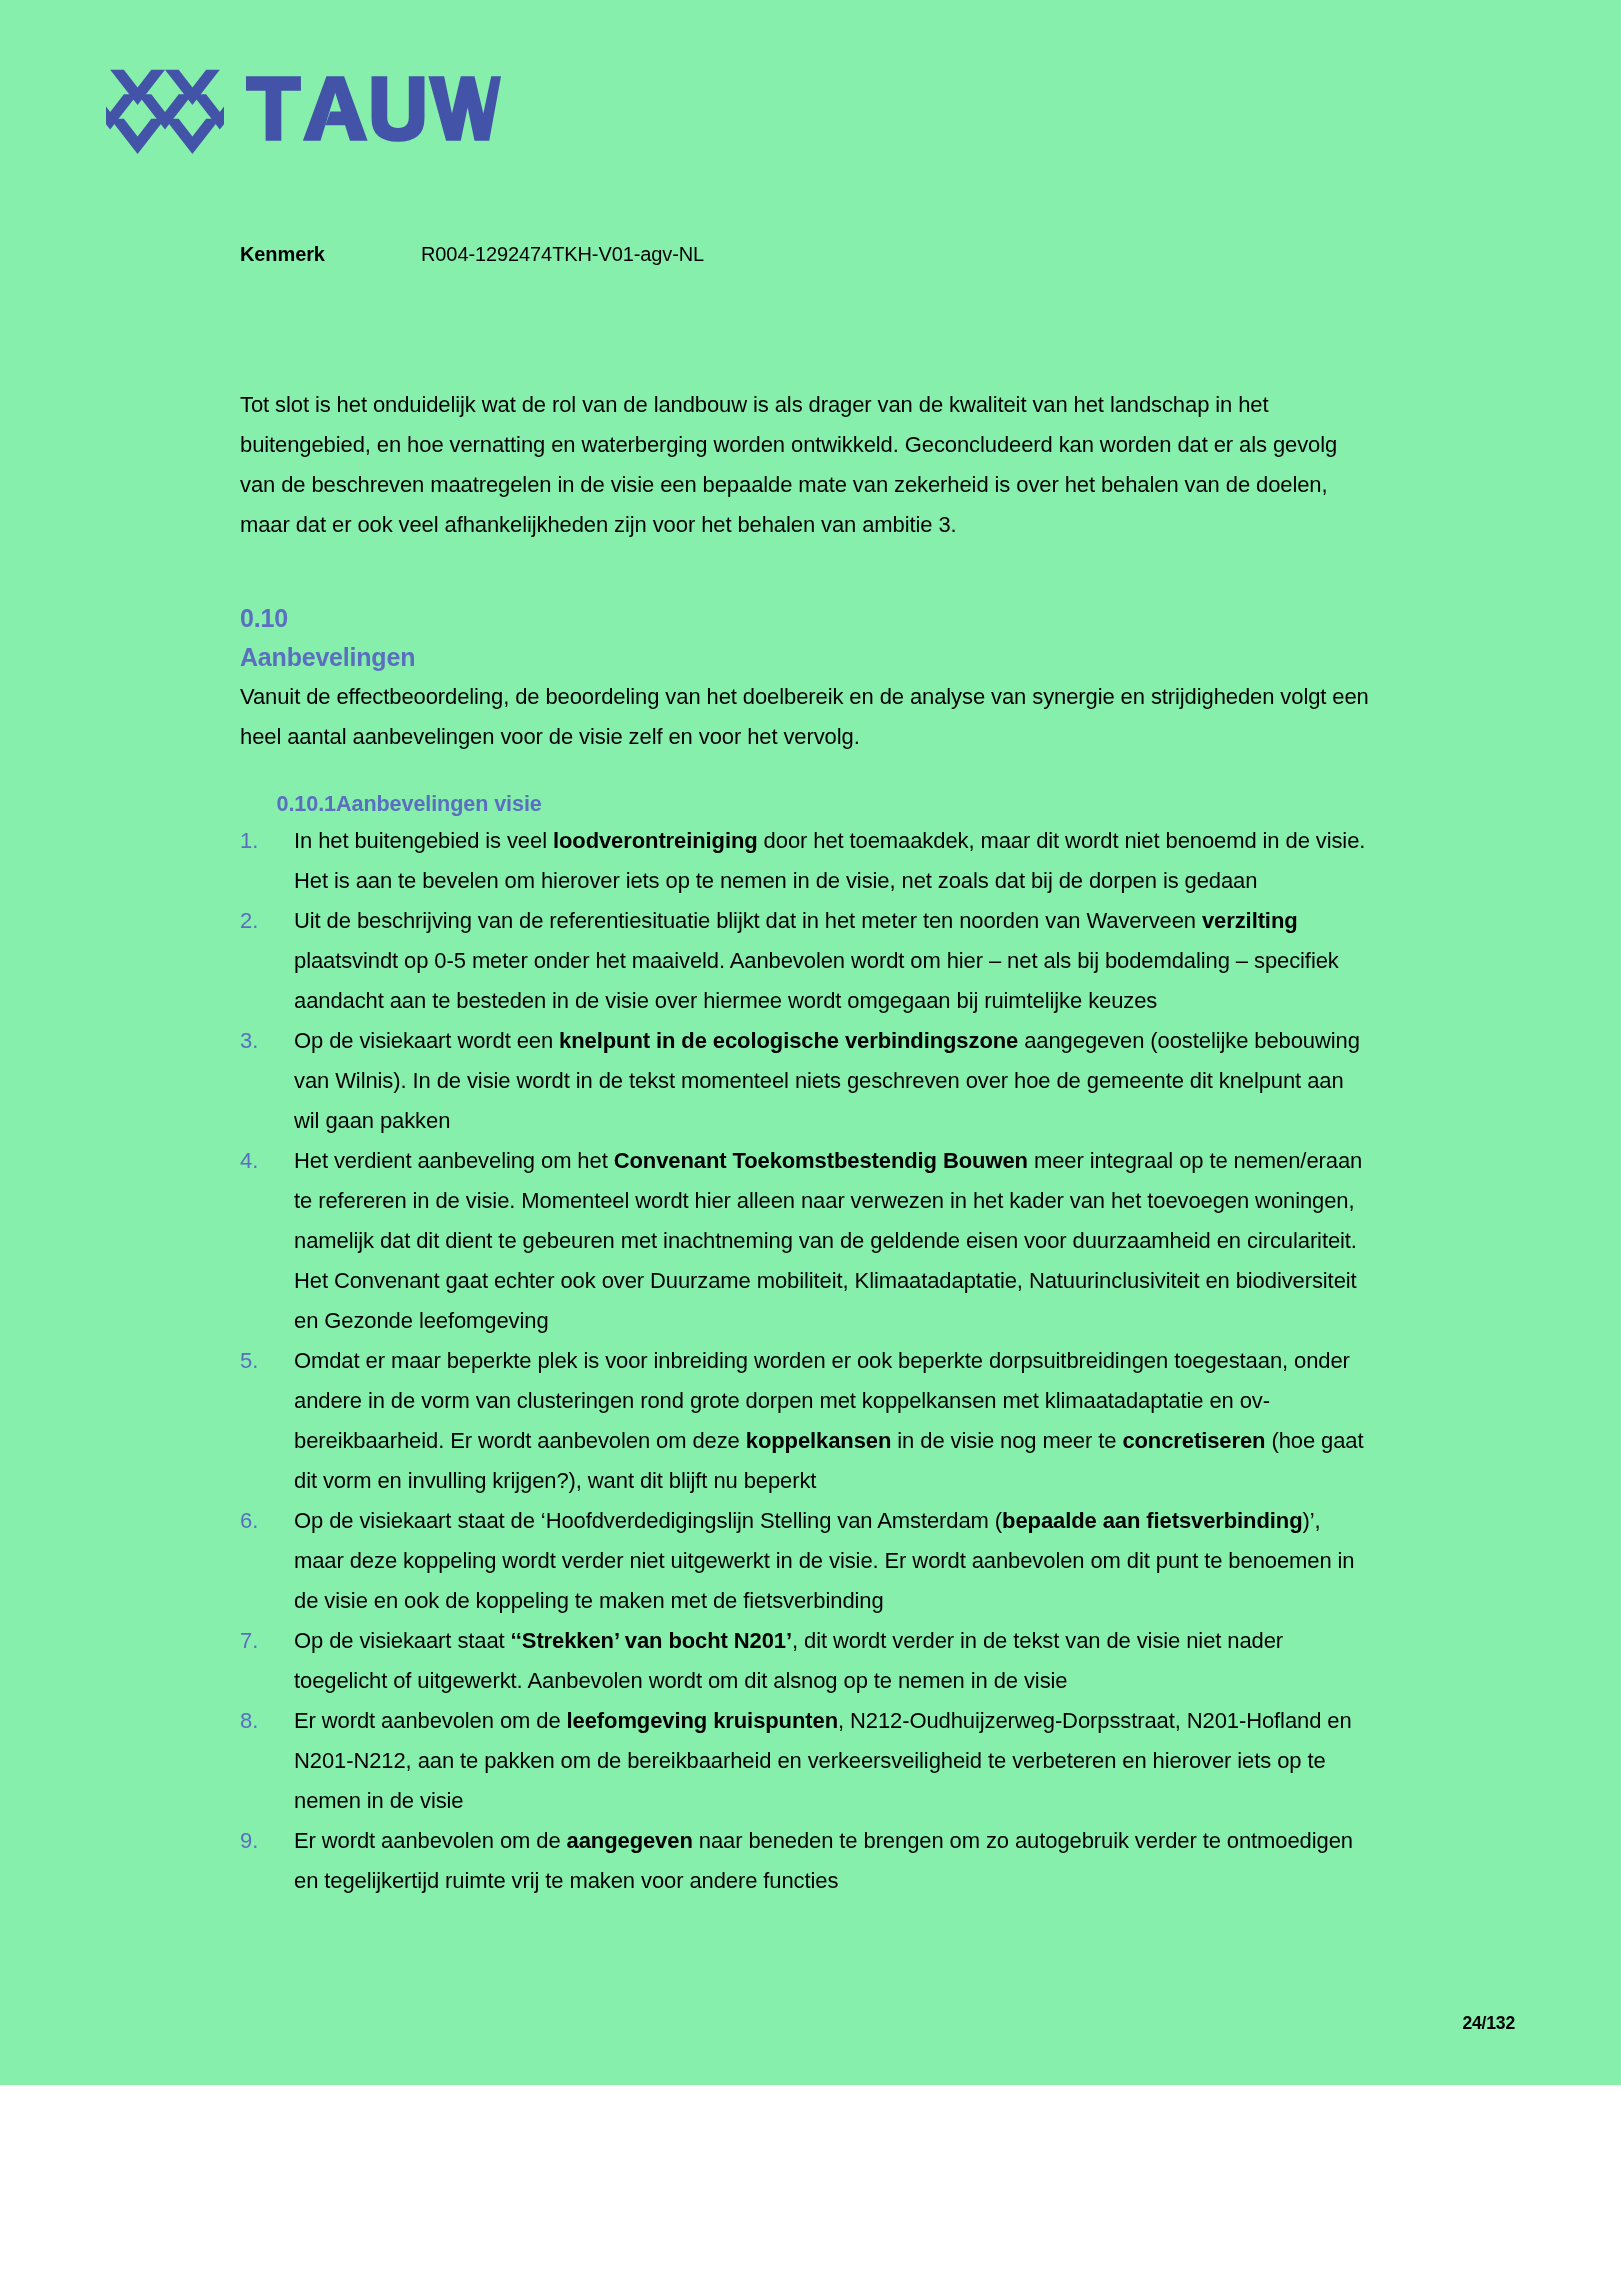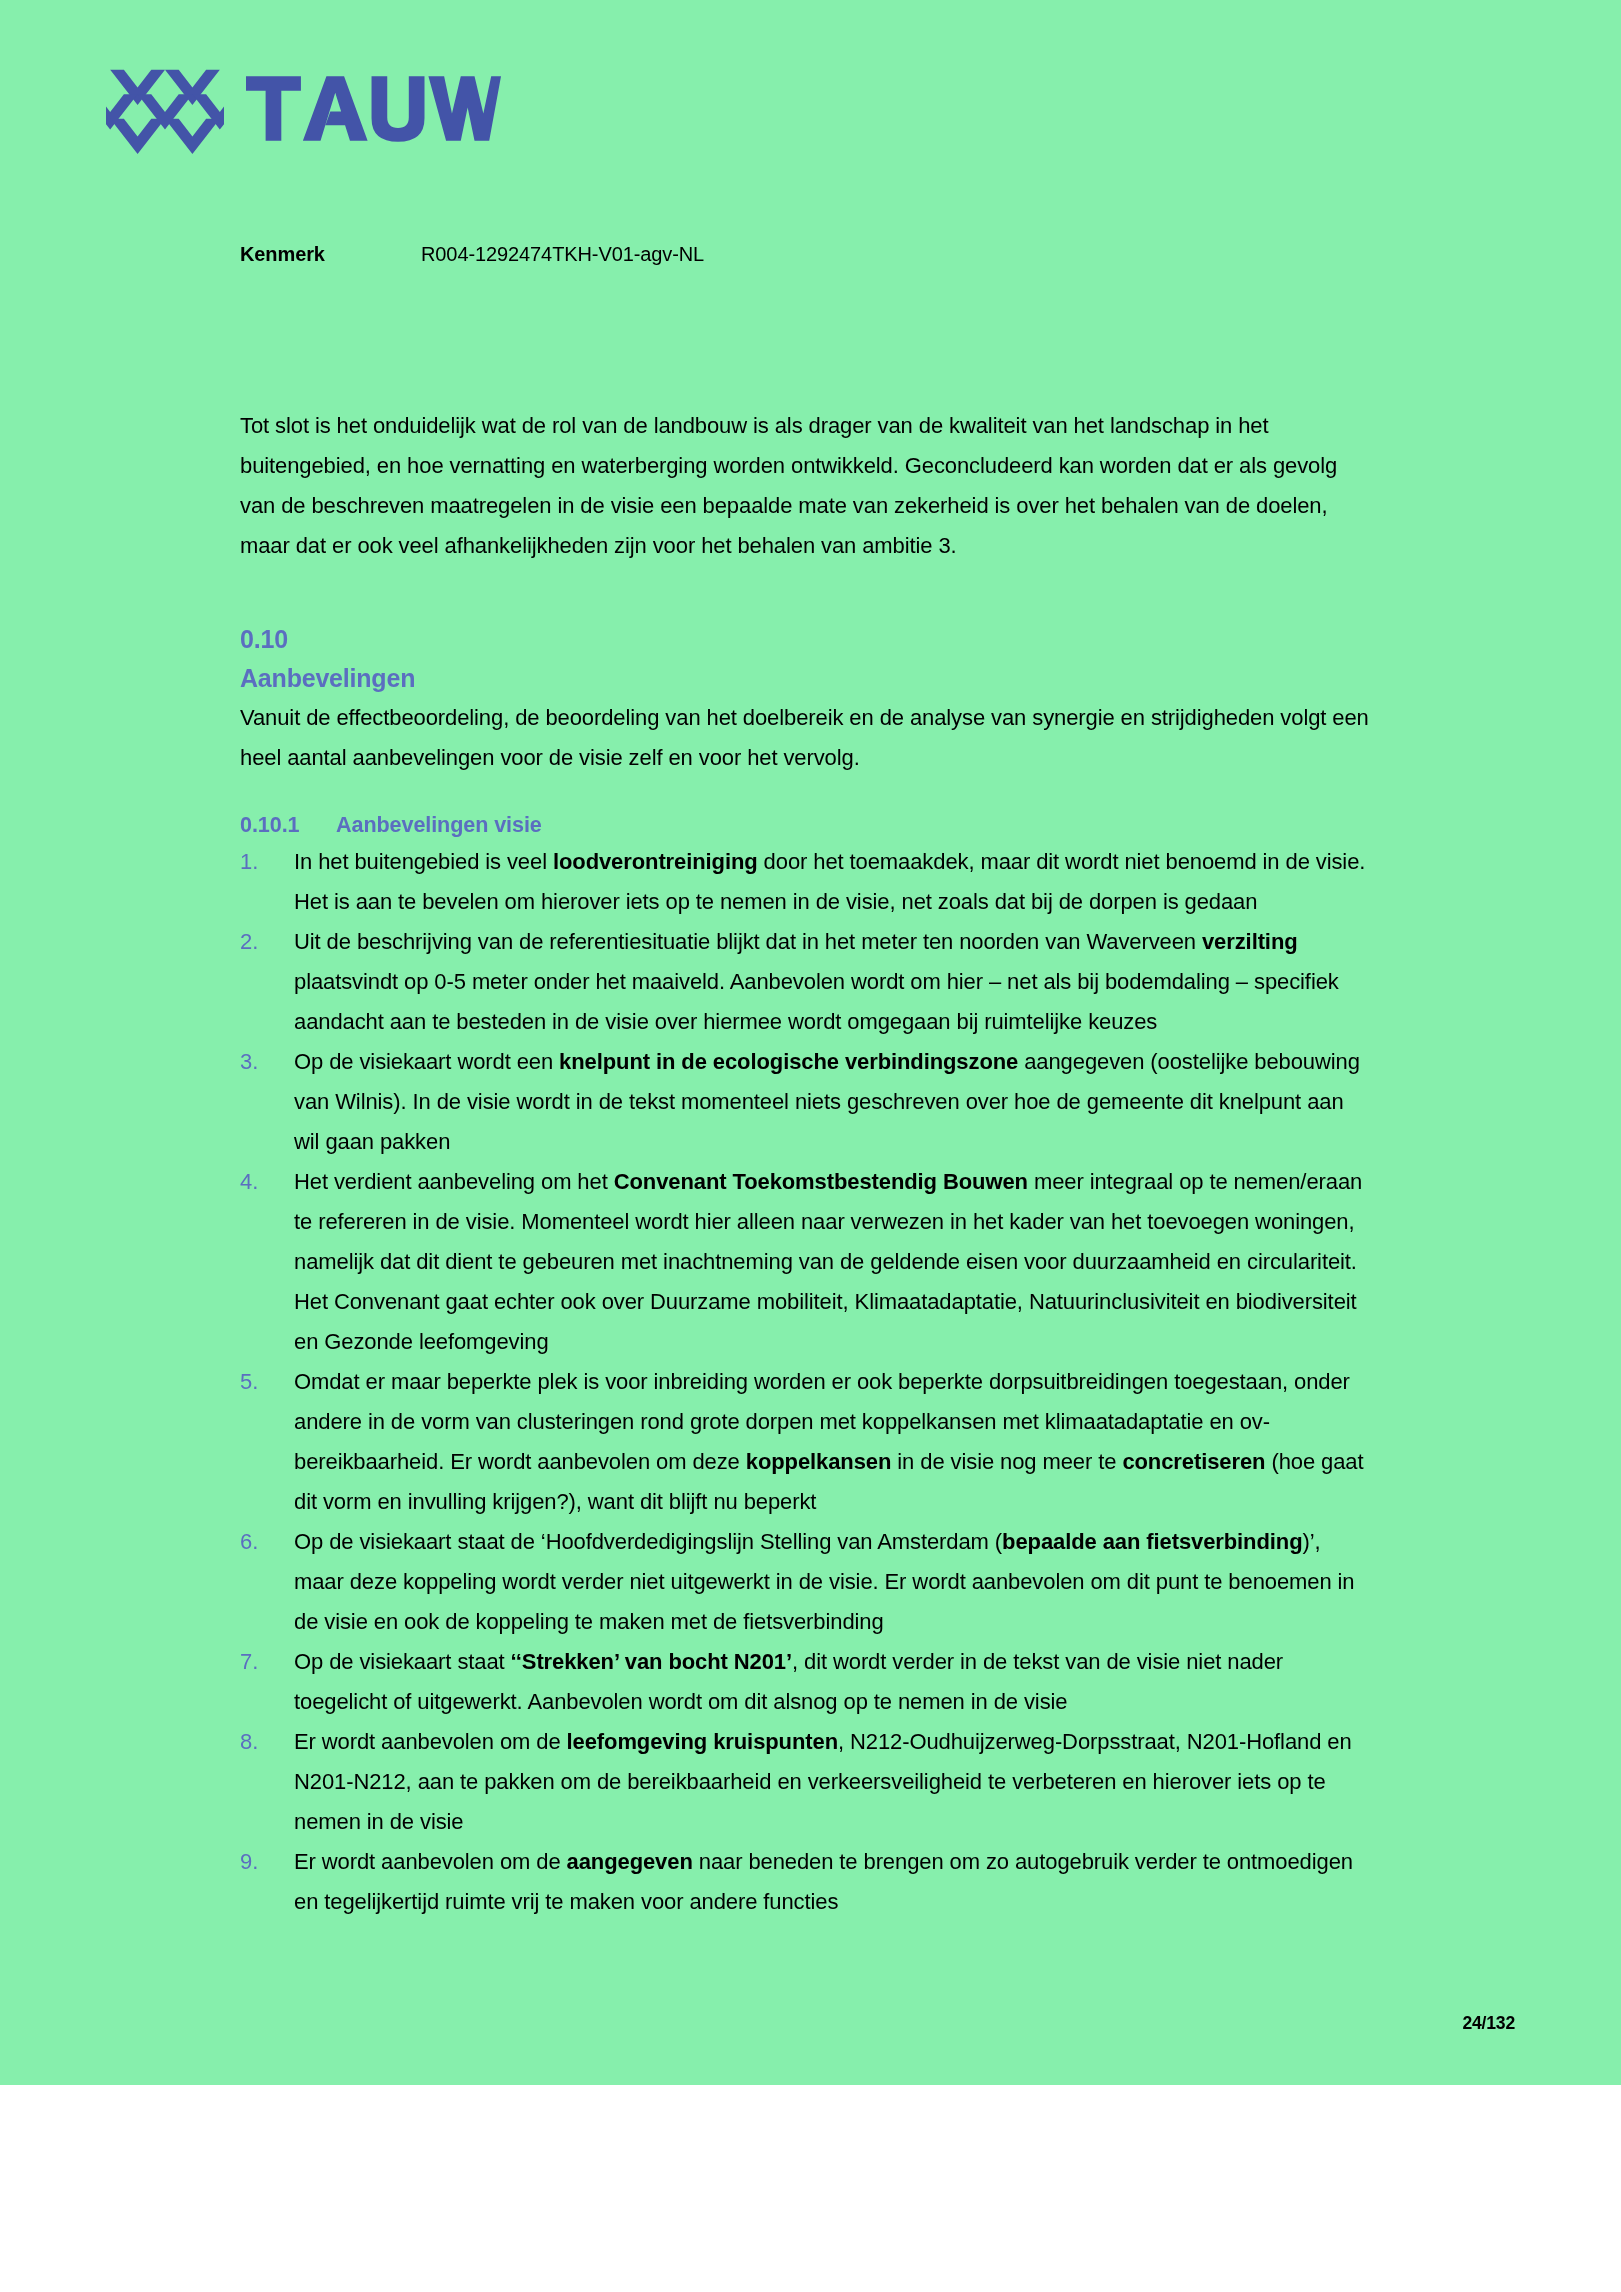--- a/index.html
+++ b/index.html
@@ -48,21 +48,21 @@
     flex: none;
   }
   .kenmerk-value {
     font-weight: normal;
   }
 
   
   .doc-body {
     position: absolute;
     left: 240px;
-    top: 406px;
+    top: 385px;
     width: 1132px;
   }
   .para {
     font-size: 22px;
     line-height: 40px;
     margin: 0 0 0 0;
     letter-spacing: -0.1px;
     text-align: left;
   }
 
@@ -80,21 +80,21 @@
 
   h3.heading-3 {
     font-size: 21.6px;
     line-height: 35px;
     font-weight: bold;
     color: #5b6ec0;
     margin: 0;
     display: flex;
     letter-spacing: -0.1px;
   }
-  h3.heading-3 .num { width: 96px; flex: none; }
+  h3.heading-3 .num { width: 96px; flex: none; text-align: right; }
 
   .spacer-lg { height: 54px; }
   .spacer-md { height: 29px; }
 
   
   ol.rec-list {
     list-style: none;
     margin: 0;
     padding: 0;
   }

